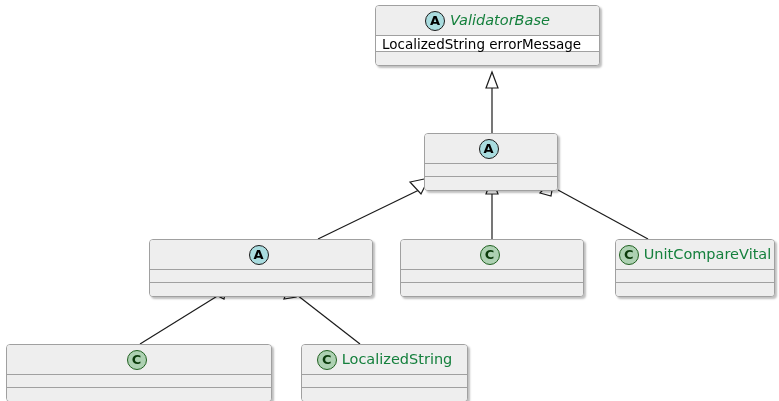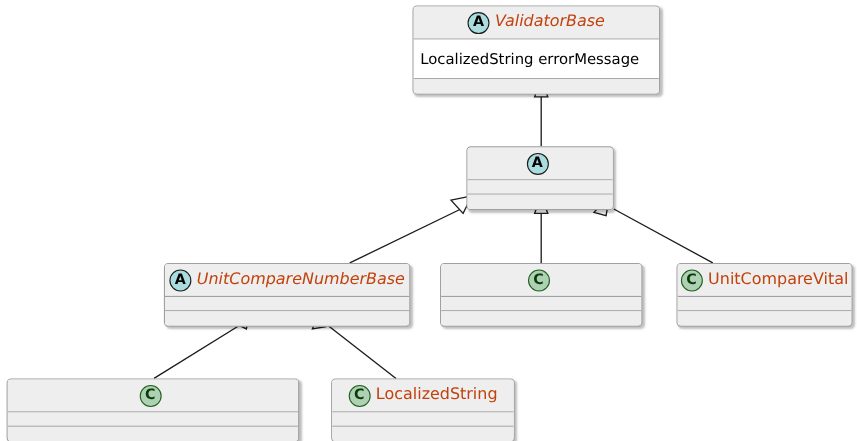--- a/index.html
+++ b/index.html
@@ -53,21 +53,21 @@
     border-bottom: 1px solid #A0A0A0;
     box-sizing: border-box;
     display: flex;
     align-items: center;
     padding: 0 6px;
     white-space: nowrap;
     font-size: 13.5px;
     color: #000000;
   }
   .uml-compartment.tall {
-    height: 36px;
+    height: 16px;
     background: #FFFFFF;
   }
   .uml-compartment.last {
     border-bottom: none;
   }
   .stereo-icon {
     width: 20px;
     height: 20px;
     border-radius: 50%;
     display: inline-flex;
@@ -84,21 +84,21 @@
     border: 1.5px solid #1B1B1B;
     color: #000000;
   }
   .stereo-icon.concrete {
     background: #ADD1B2;
     border: 1.5px solid #206020;
     color: #0A3A0A;
   }
   .class-title {
     font-size: 14.5px;
-    color: #c2410c;
+    color: #15803d;
     line-height: 1;
   }
   .class-title.italic {
     font-style: italic;
   }
 </style>
 </head>
 <body>
 
 <div id="diagram-canvas">
@@ -143,21 +143,20 @@
     <div class="uml-header">
       <span class="stereo-icon abstract">A</span>
     </div>
     <div class="uml-compartment"></div>
     <div class="uml-compartment last"></div>
   </div>
 
   <div class="uml-class" style="left:149px; top:239px; width:224px;">
     <div class="uml-header">
       <span class="stereo-icon abstract">A</span>
-      <span class="class-title italic">UnitCompareNumberBase</span>
     </div>
     <div class="uml-compartment"></div>
     <div class="uml-compartment last"></div>
   </div>
 
   <div class="uml-class" style="left:400px; top:239px; width:184px;">
     <div class="uml-header">
       <span class="stereo-icon concrete">C</span>
     </div>
     <div class="uml-compartment"></div>

